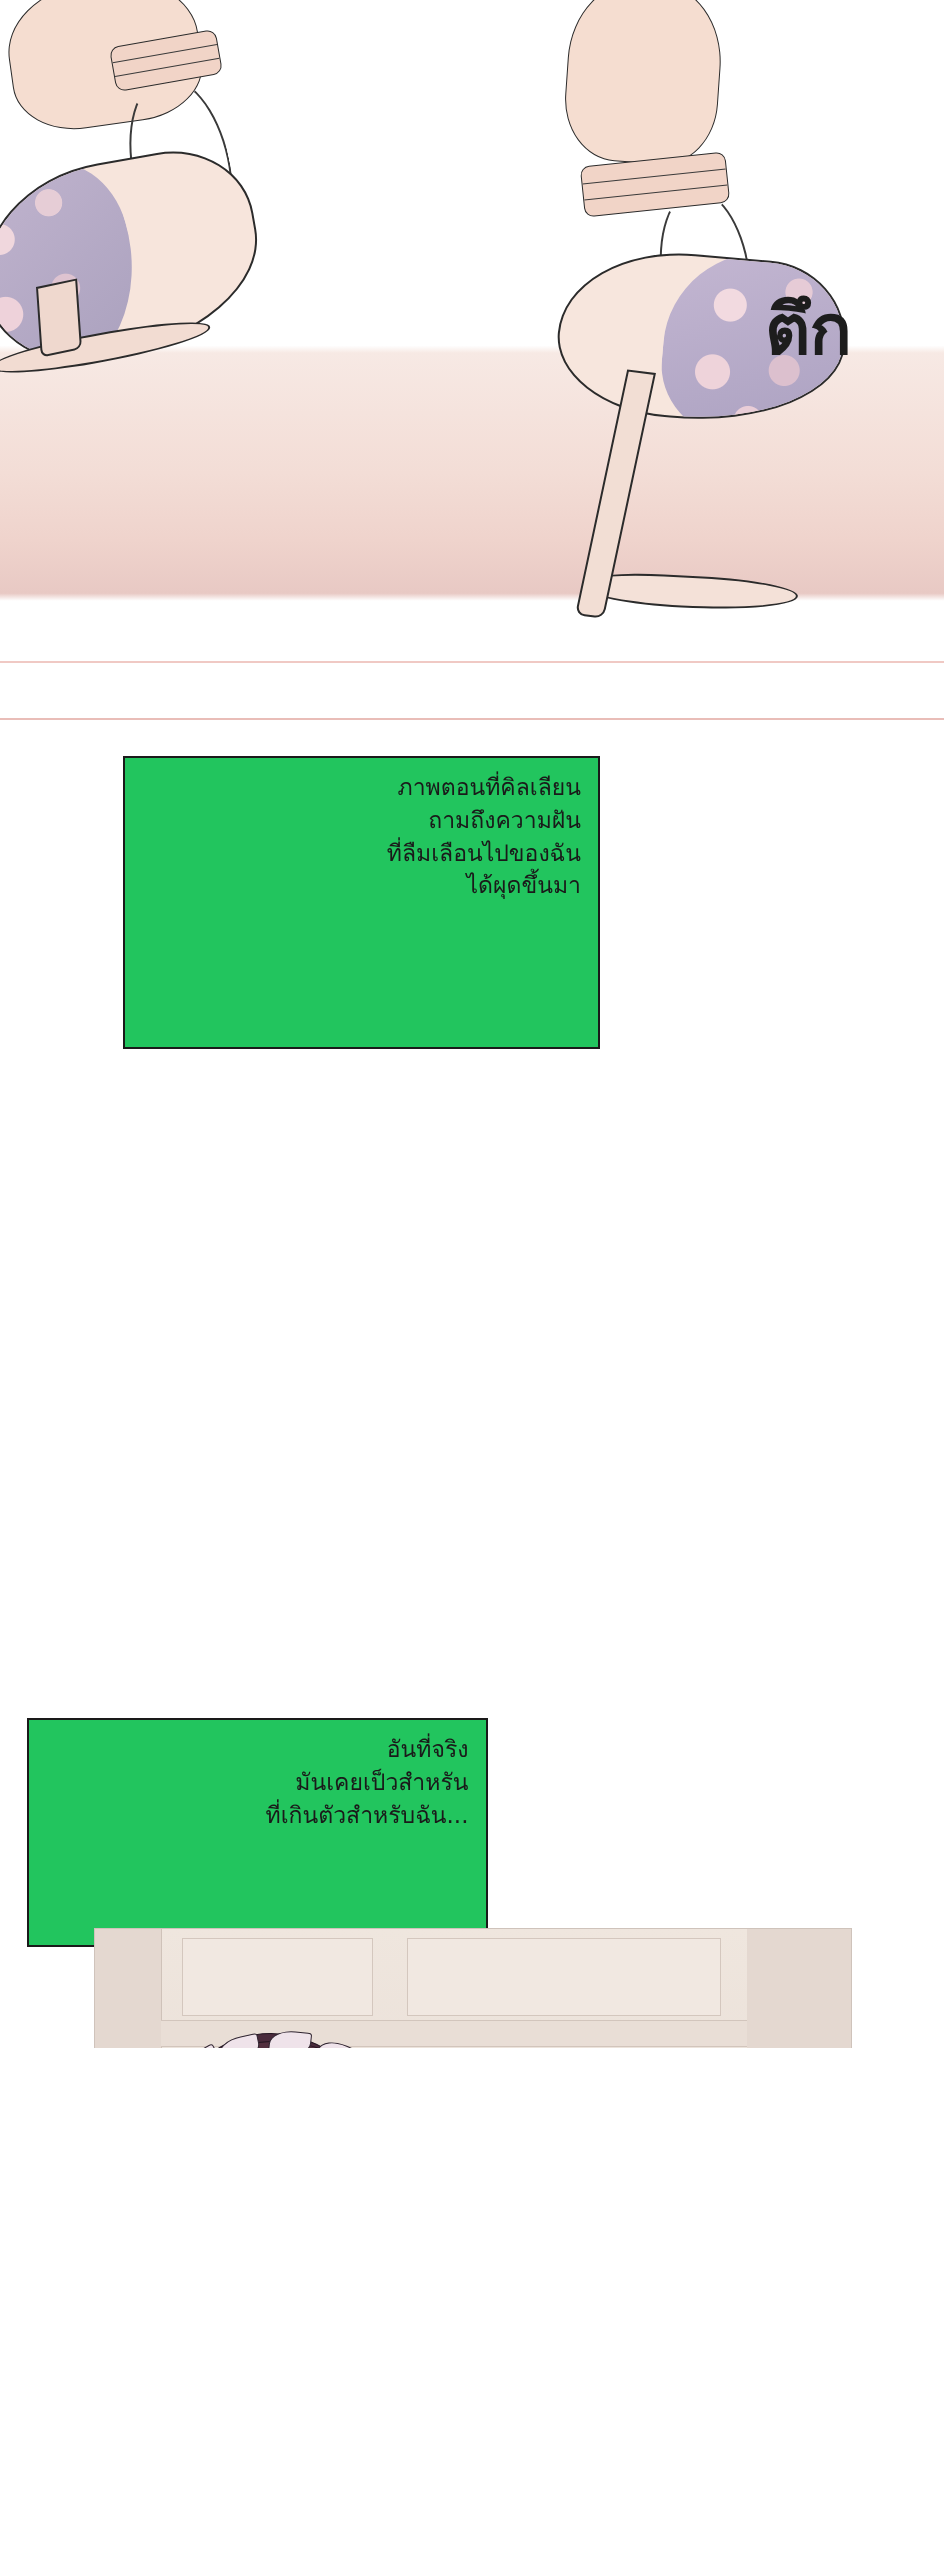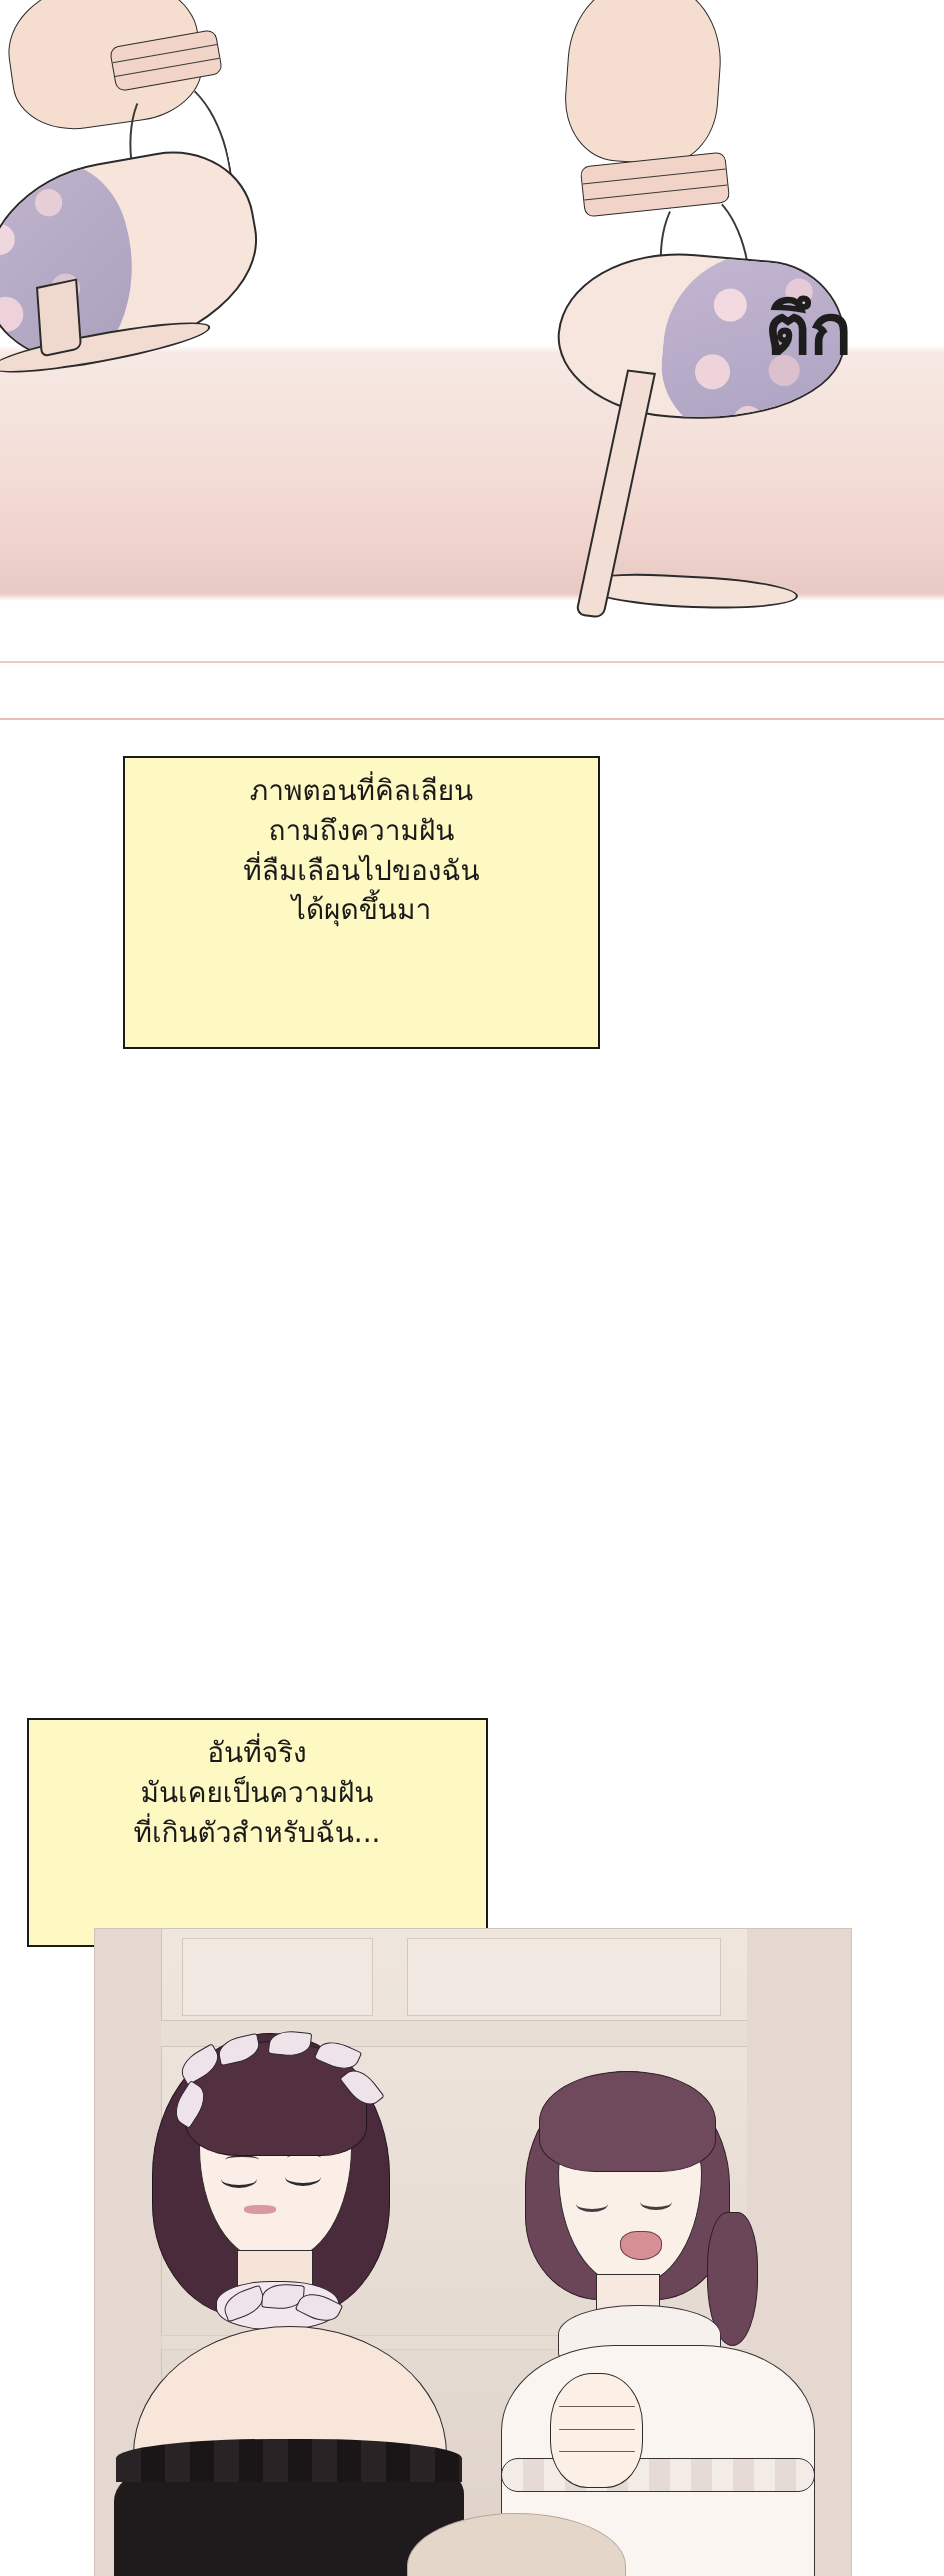--- a/index.html
+++ b/index.html
@@ -10,21 +10,21 @@
   body {
     width: 945px;
     height: 2576px;
     position: relative;
     font-family: "DejaVu Sans", "Liberation Sans", sans-serif;
     overflow: hidden;
   }
   .page {
     position: relative;
     width: 945px;
-    height: 2576px;
+    height: 2048px;
     background: #ffffff;
     overflow: hidden;
   }
 
   
   .panel-shoes {
     position: absolute;
     left: 0;
     top: 0;
     width: 945px;
@@ -222,26 +222,26 @@
     font-weight: bold;
     color: #1d1d1d;
     letter-spacing: -0.9px;
     white-space: nowrap;
   }
 
   
   .caption {
     position: absolute;
     box-sizing: border-box;
-    background: #fef9c3;
+    background: #22c55e;
     border: 2.8px solid #1a1a1a;
     color: #1a1a1a;
-    text-align: center;
+    text-align: right;
     line-height: 1.42;
-    font-size: 28px;
+    font-size: 23px;
     padding: 13.2px 17px 17px;
     white-space: pre-line;
   }
   .caption-1 {
     left: 123px;
     top: 756px;
     width: 477px;
     height: 293px;
   }
   .caption-2 {
@@ -504,21 +504,21 @@
     <div class="shoe shoe-right-heel"></div>
 
     <div class="sfx">ตึก</div>
   </div>
 
   <div class="caption caption-1">ภาพตอนที่คิลเลียน
 ถามถึงความฝัน
 ที่ลืมเลือนไปของฉัน
 ได้ผุดขึ้นมา</div>
   <div class="caption caption-3">อันที่จริง
-มันเคยเป็นความฝัน
+มันเคยเป็วสำหรัน
 ที่เกินตัวสำหรับฉัน...</div>
 
   <div class="panel-scene">
     <div class="bg-pillar" style="left:0; top:0; width:66px; height:648px;"></div>
     <div class="bg-pillar" style="left:652px; top:0; width:104px; height:648px;"></div>
     <div class="bg-rail" style="left:66px; top:91px; width:586px; height:24.6px;"></div>
     <div class="bg-window" style="left:87px; top:9.4px; width:189px; height:76px;"></div>
     <div class="bg-window" style="left:312px; top:9.4px; width:312px; height:76px;"></div>
     <div class="bg-rail" style="left:66px; top:406px; width:586px; height:13.2px; opacity:.6;"></div>
 

